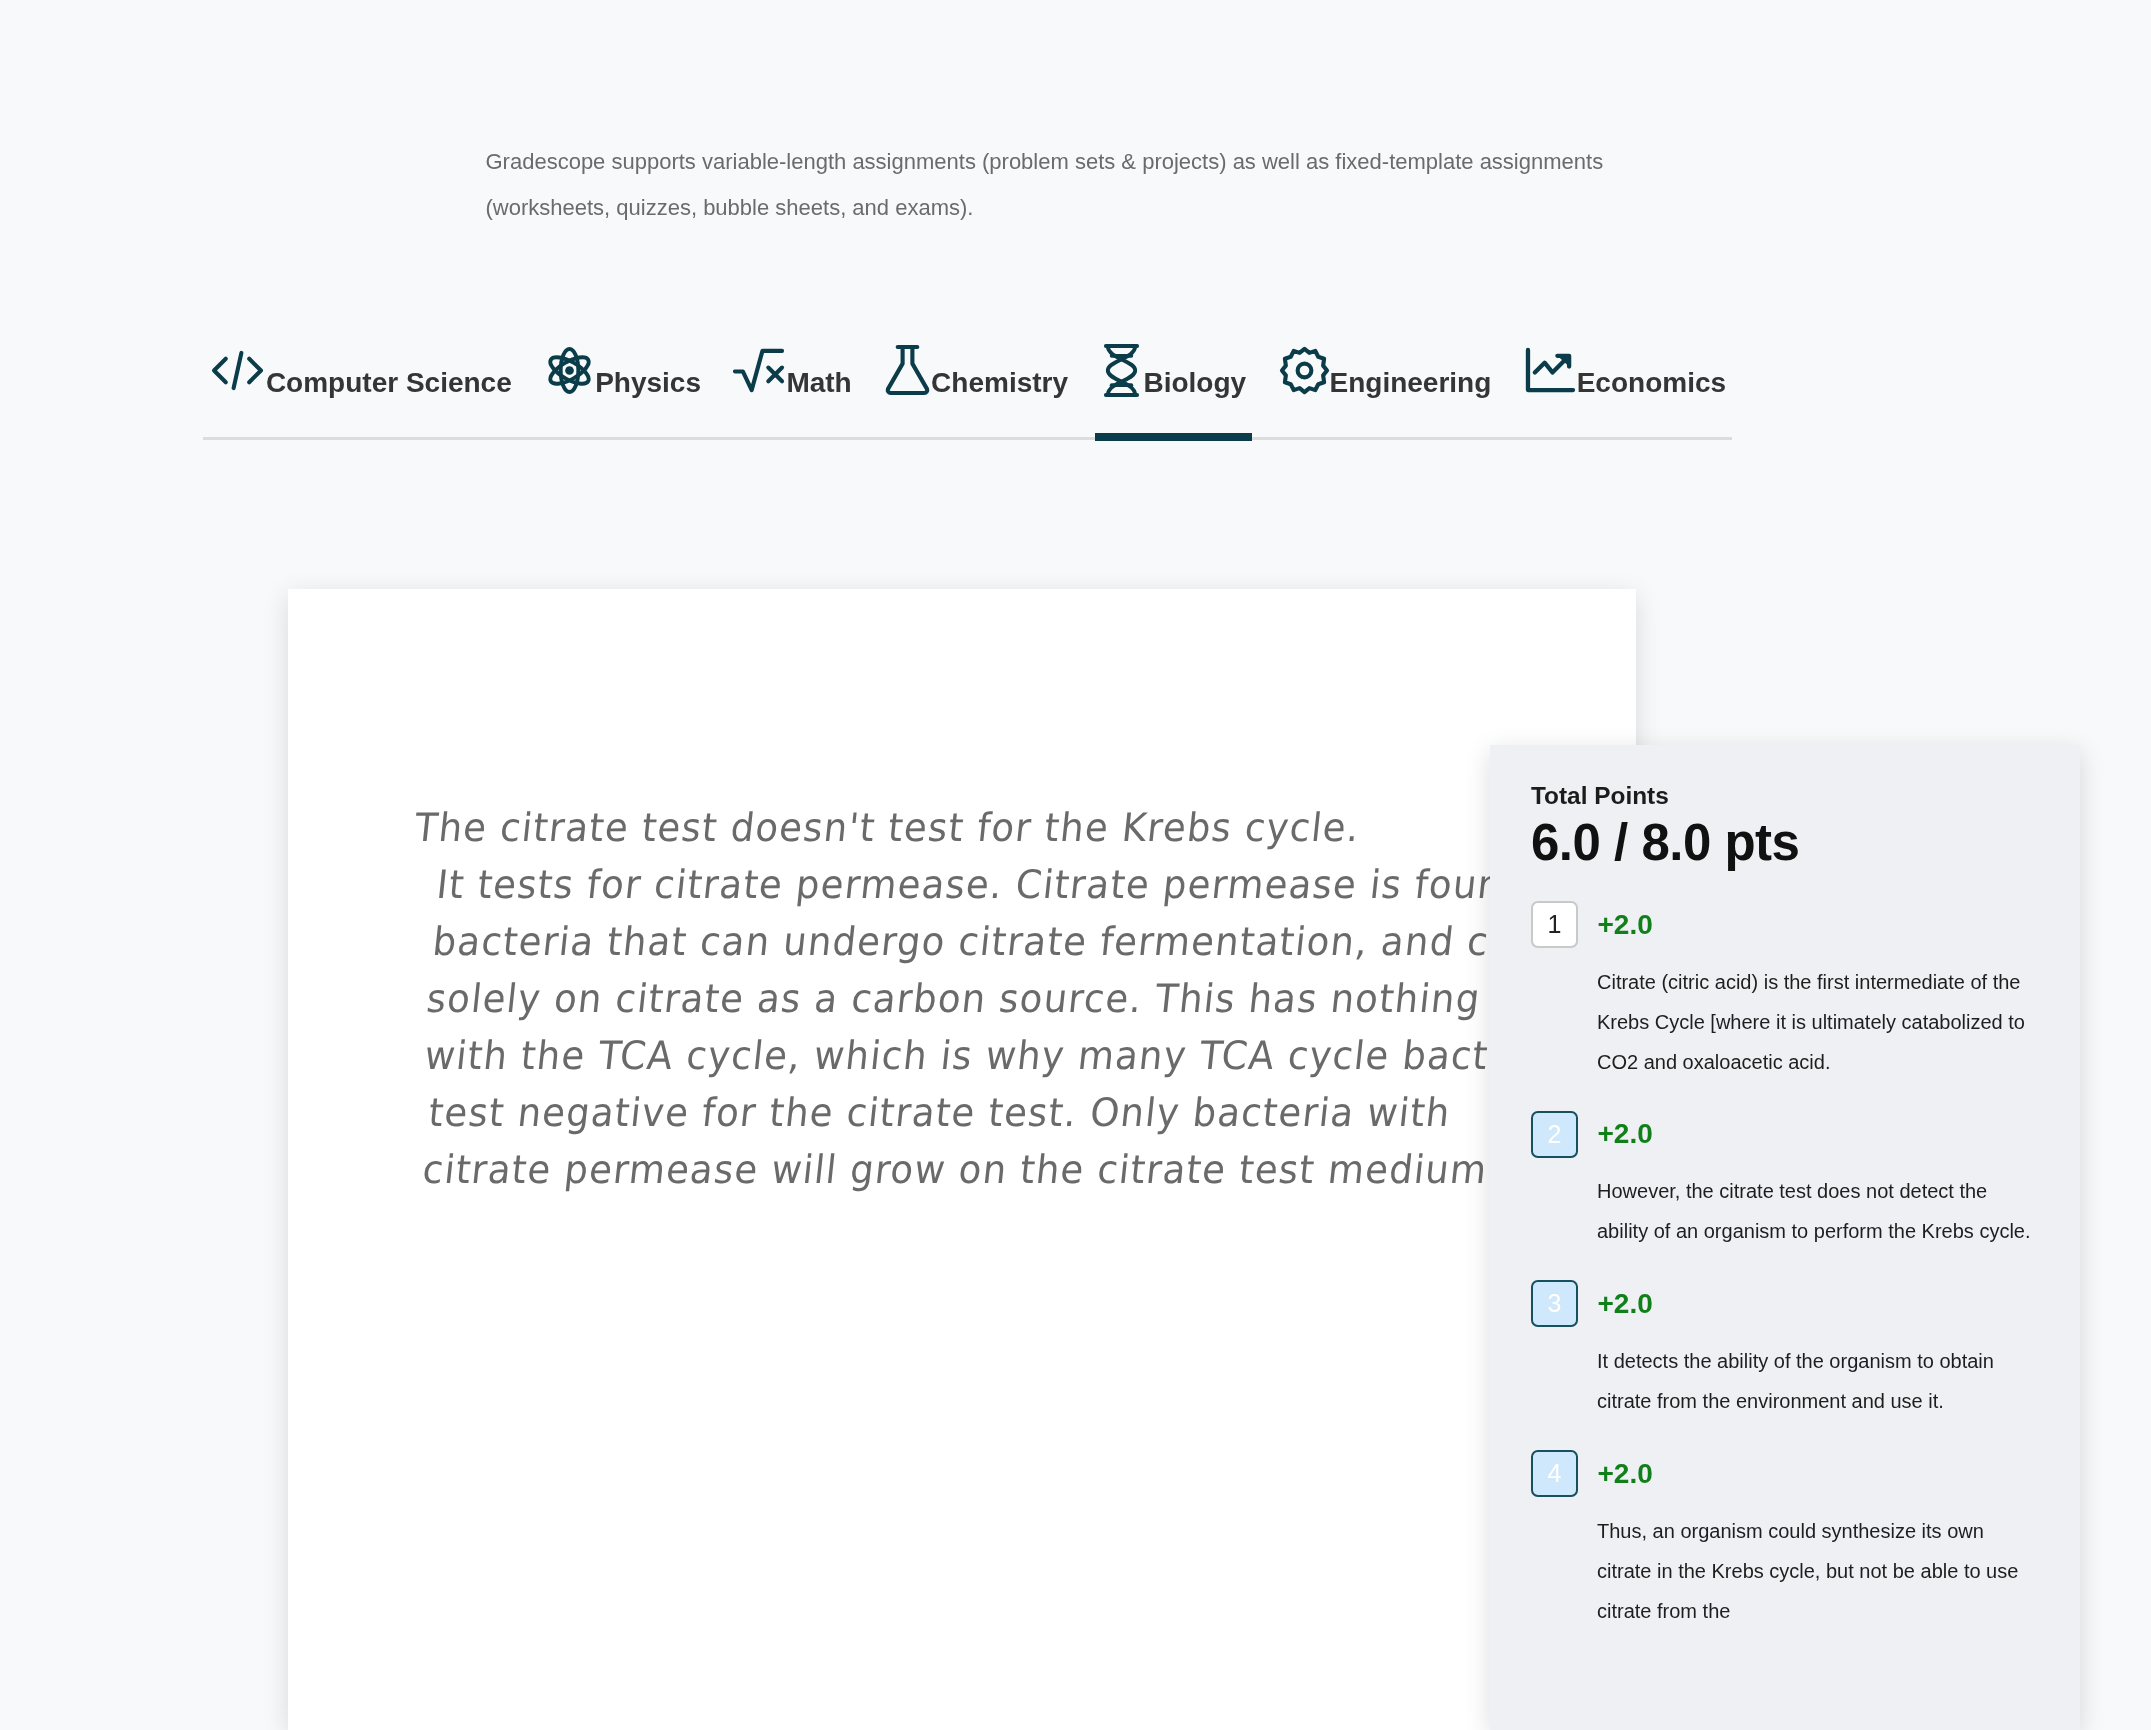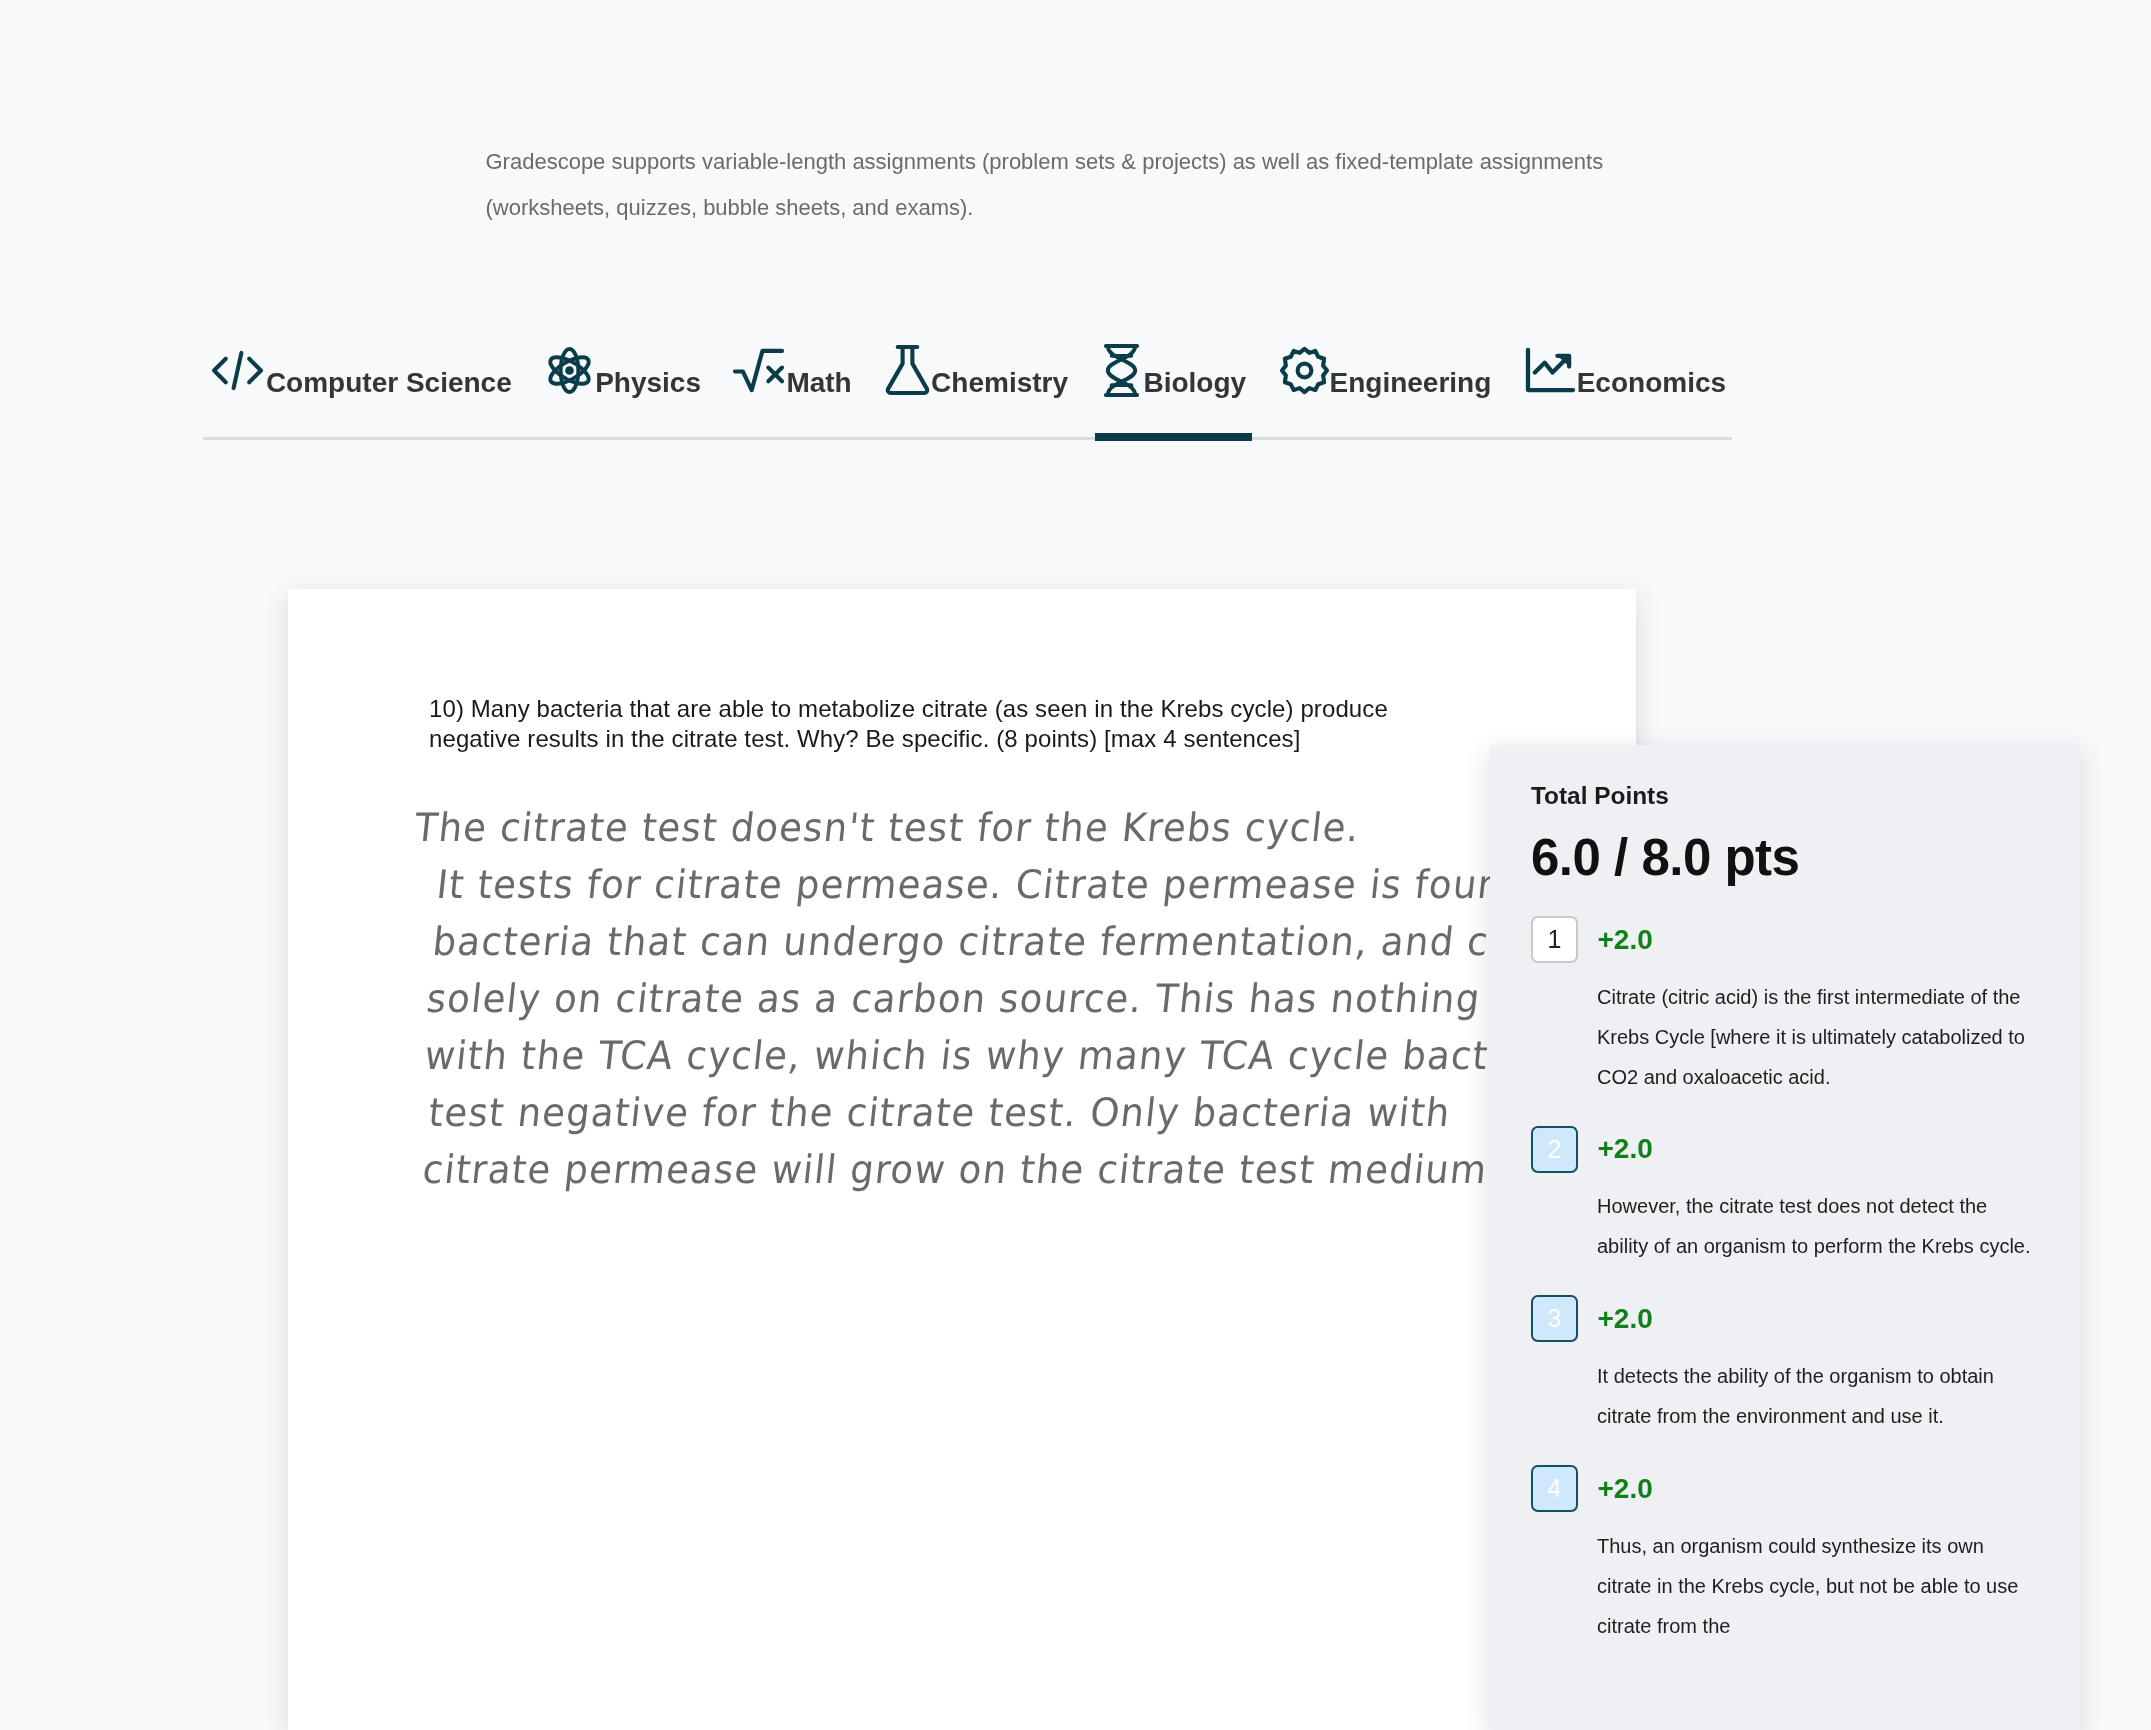--- a/index.html
+++ b/index.html
@@ -83,21 +83,21 @@
   .rubric-panel {
     position: absolute; left: 1490px; top: 745px; width: 590px; height: 985px;
     background: #eff0f4;
     box-shadow: 0 5.9px 25px rgba(0,0,0,0.14);
     padding: 37px 41px 16px 41px;
     overflow: hidden;
   }
   .rp-total-label { font-size: 24.4px; font-weight: 700; color: #1c1c1c; }
   .rp-score {
     font-size: 51px; font-weight: 700; color: #111111;
-    margin-top: 18px; letter-spacing: -0.5px;
+    margin-top: 3px; letter-spacing: -0.5px;
   }
   .rubric-item { margin-top: 29px; }
   .ri-head { display: flex; align-items: center; gap: 19.5px; }
   .ri-badge {
     width: 47px; height: 47px; border-radius: 6.8px;
     display: flex; align-items: center; justify-content: center;
     font-size: 25px; font-weight: 400;
   }
   .ri-badge.plain { background: #ffffff; border: 2px solid #c9c9c9; color: #222; }
   .ri-badge.sel   { background: #cfe8fb; border: 2px solid #17505e; color: #ffffff; }
@@ -191,21 +191,20 @@
           <polyline points="11,26 21,16 29,26 45,10"></polyline>
           <polyline points="34,9 46,9 46,20" fill="#0b3c4a"></polyline>
         </svg>
       </span>
       <span class="lbl">Economics</span>
     </div>
 
   </div>
 
   <div class="doc-card">
-    <div class="doc-question">10) Many bacteria that are able to metabolize citrate (as seen in the Krebs cycle) produce negative results in the citrate test. Why? Be specific. (8 points) [max 4 sentences]</div>
     <div class="handwriting">
       <div class="hline">The citrate test doesn't test for the Krebs cycle.</div>
       <div class="hline">It tests for citrate permease. Citrate permease is found in</div>
       <div class="hline">bacteria that can undergo citrate fermentation, and can survive</div>
       <div class="hline">solely on citrate as a carbon source. This has nothing to do</div>
       <div class="hline">with the TCA cycle, which is why many TCA cycle bacteria</div>
       <div class="hline">test negative for the citrate test. Only bacteria with</div>
       <div class="hline">citrate permease will grow on the citrate test medium.</div>
     </div>
   </div>

